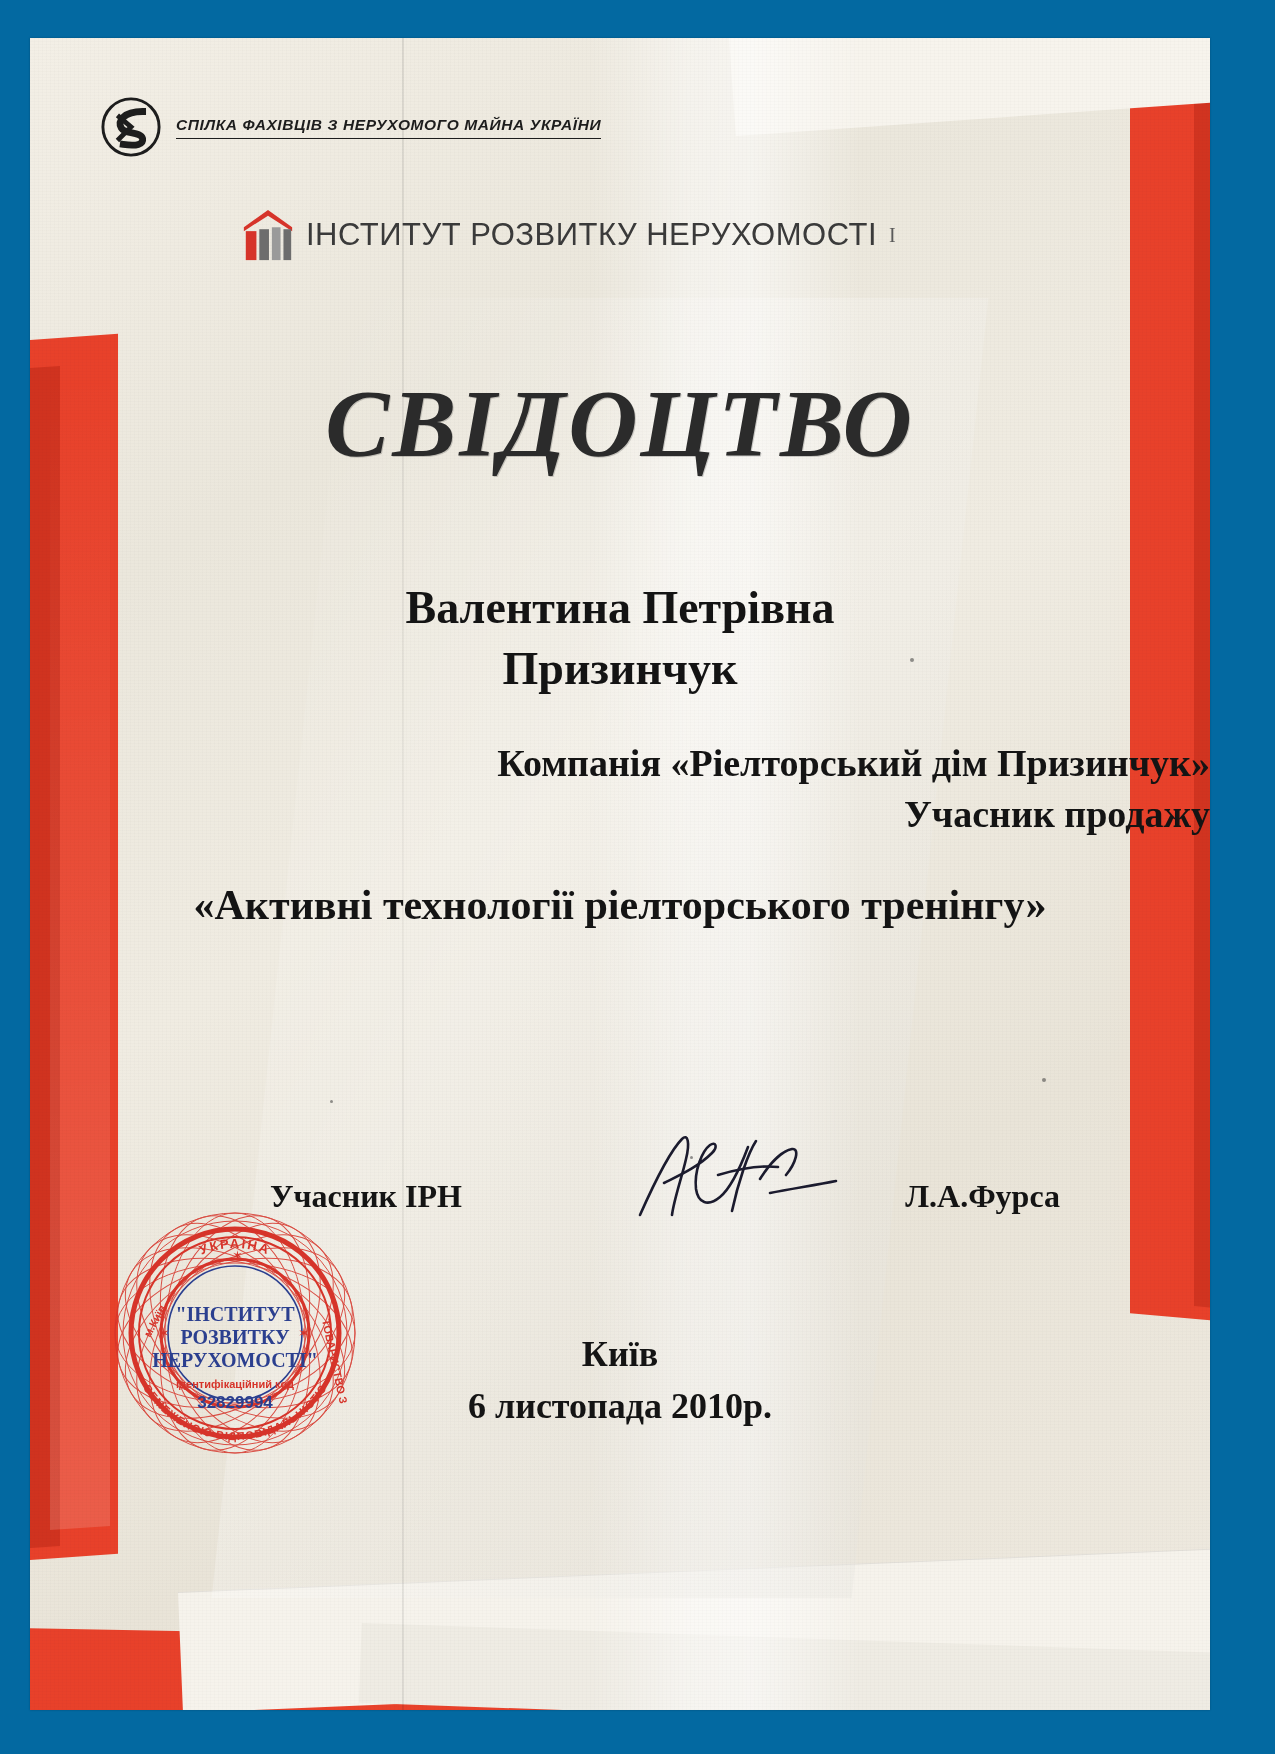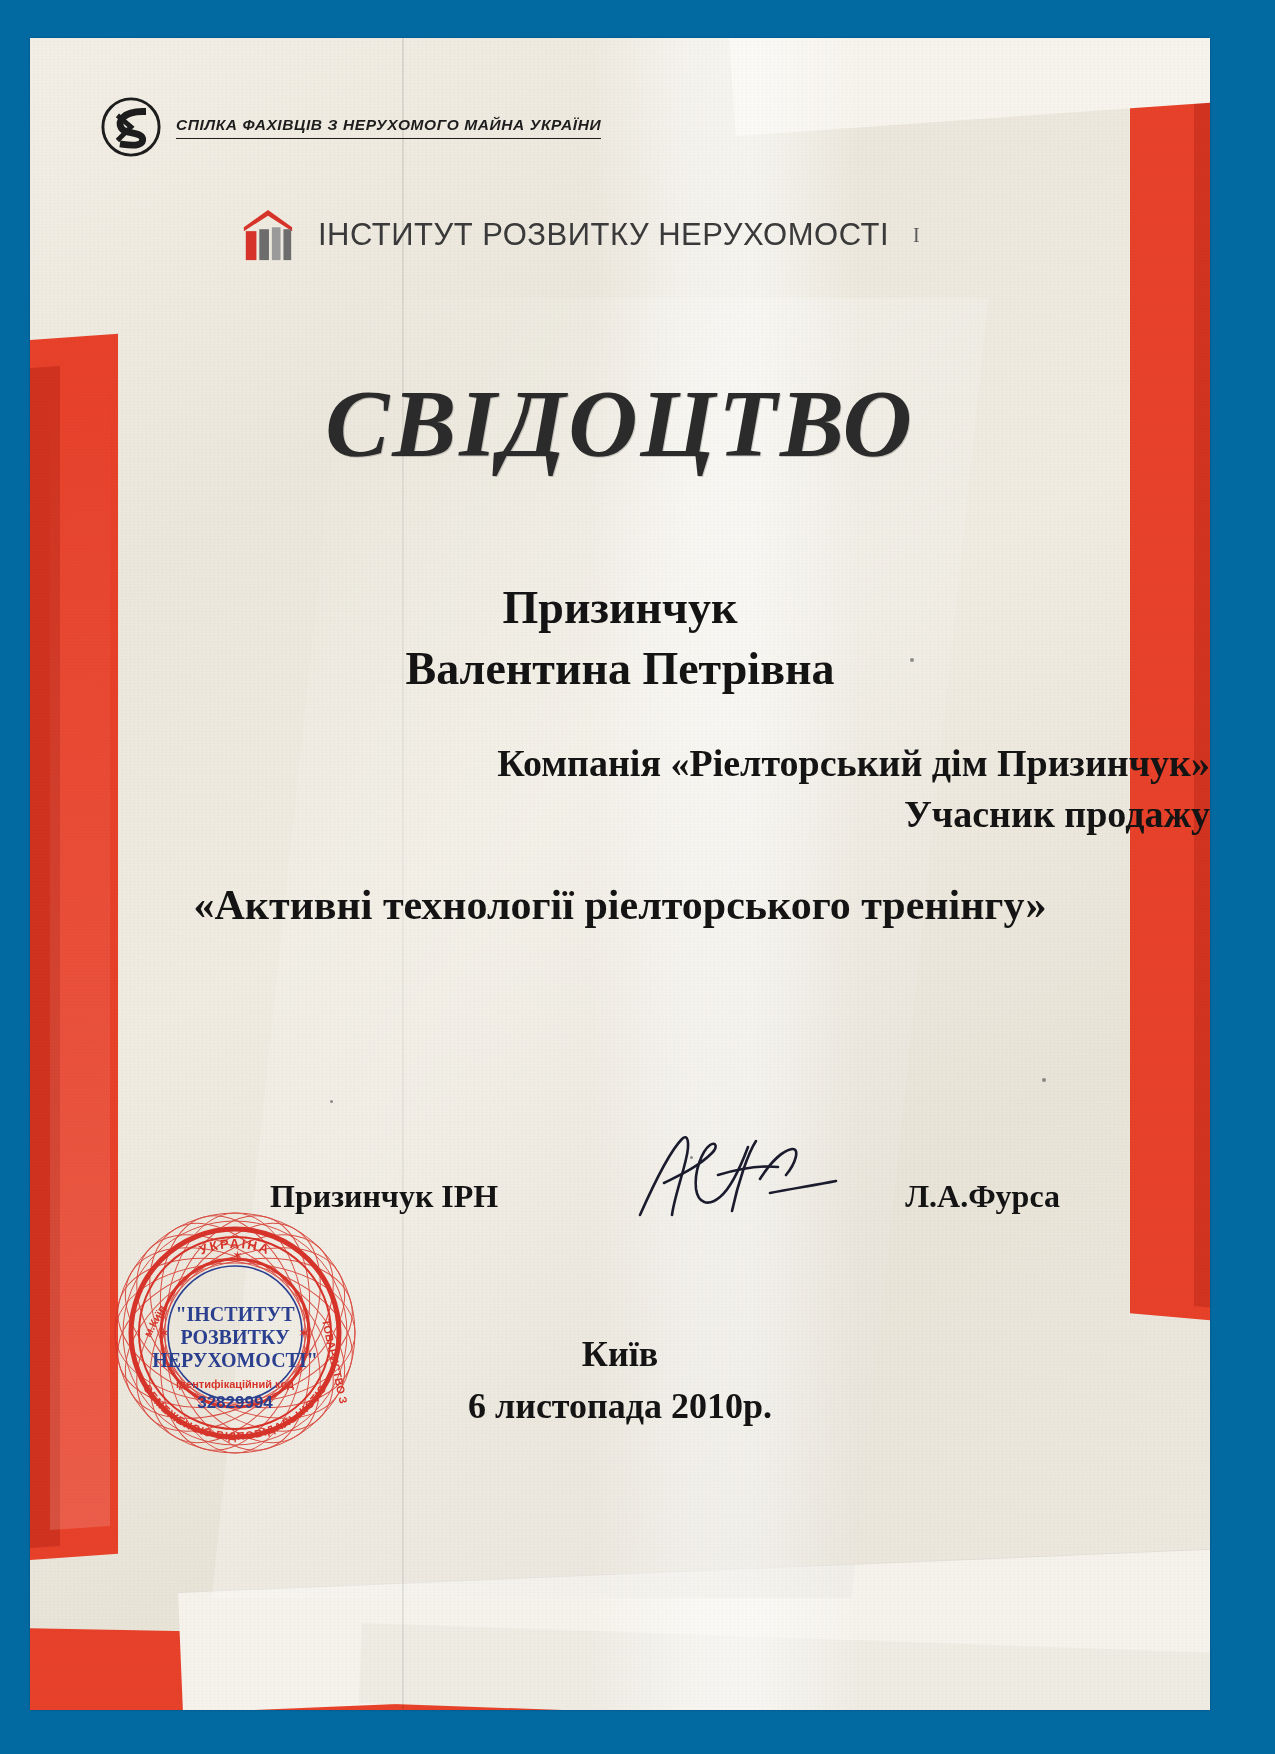--- a/index.html
+++ b/index.html
@@ -188,21 +188,21 @@
     white-space: nowrap;
   }
 
   
   .inst-row {
     position: absolute;
     left: 210px;
     top: 168px;
     display: flex;
     align-items: center;
-    gap: 22px;
+    gap: 10px;
   }
   .inst-logo {
     width: 56px;
     height: 58px;
   }
   .inst-text {
     font-family: "Liberation Sans", sans-serif;
     font-size: 31px;
     letter-spacing: .5px;
     color: #3a3a3a;
@@ -362,33 +362,33 @@
             <rect x="45" y="24" width="8" height="32" fill="#6d6d6d"></rect>
           </svg>
         </span>
         <span class="inst-text">ІНСТИТУТ РОЗВИТКУ НЕРУХОМОСТІ</span>
         <span class="inst-tail">І</span>
       </div>
 
       <div class="title">СВІДОЦТВО</div>
 
       <div class="recipient">
+        <div>Валентина Петрівна</div>
         <div>Призинчук</div>
-        <div>Валентина Петрівна</div>
       </div>
 
       <div class="company">
         <div>Компанія «Ріелторський дім Призинчук»</div>
         <div>Учасник продажу</div>
       </div>
 
       <div class="course">«Активні технології ріелторського тренінгу»</div>
 
       <div class="sign-row">
-        <span class="sign-title">Призинчук ІРН</span>
+        <span class="sign-title">Учасник ІРН</span>
         <span class="sign-name">Л.А.Фурса</span>
       </div>
 
       <span class="signature-mark">
         <svg viewBox="0 0 230 110" width="230" height="110" aria-hidden="true">
           <g fill="none" stroke="#1b1b2e" stroke-width="2.6" stroke-linecap="round">
             <path d="M20 92 C36 56 52 26 62 16 C68 10 70 20 66 36 C62 54 54 76 52 92"></path>
             <path d="M44 60 C60 52 78 44 92 30 C98 24 96 18 90 22 C82 28 74 48 76 66 C78 80 88 84 100 74 C112 64 122 40 128 24"></path>
             <path d="M112 88 C118 60 128 30 136 18"></path>
             <path d="M98 52 C118 46 140 42 158 44"></path>

